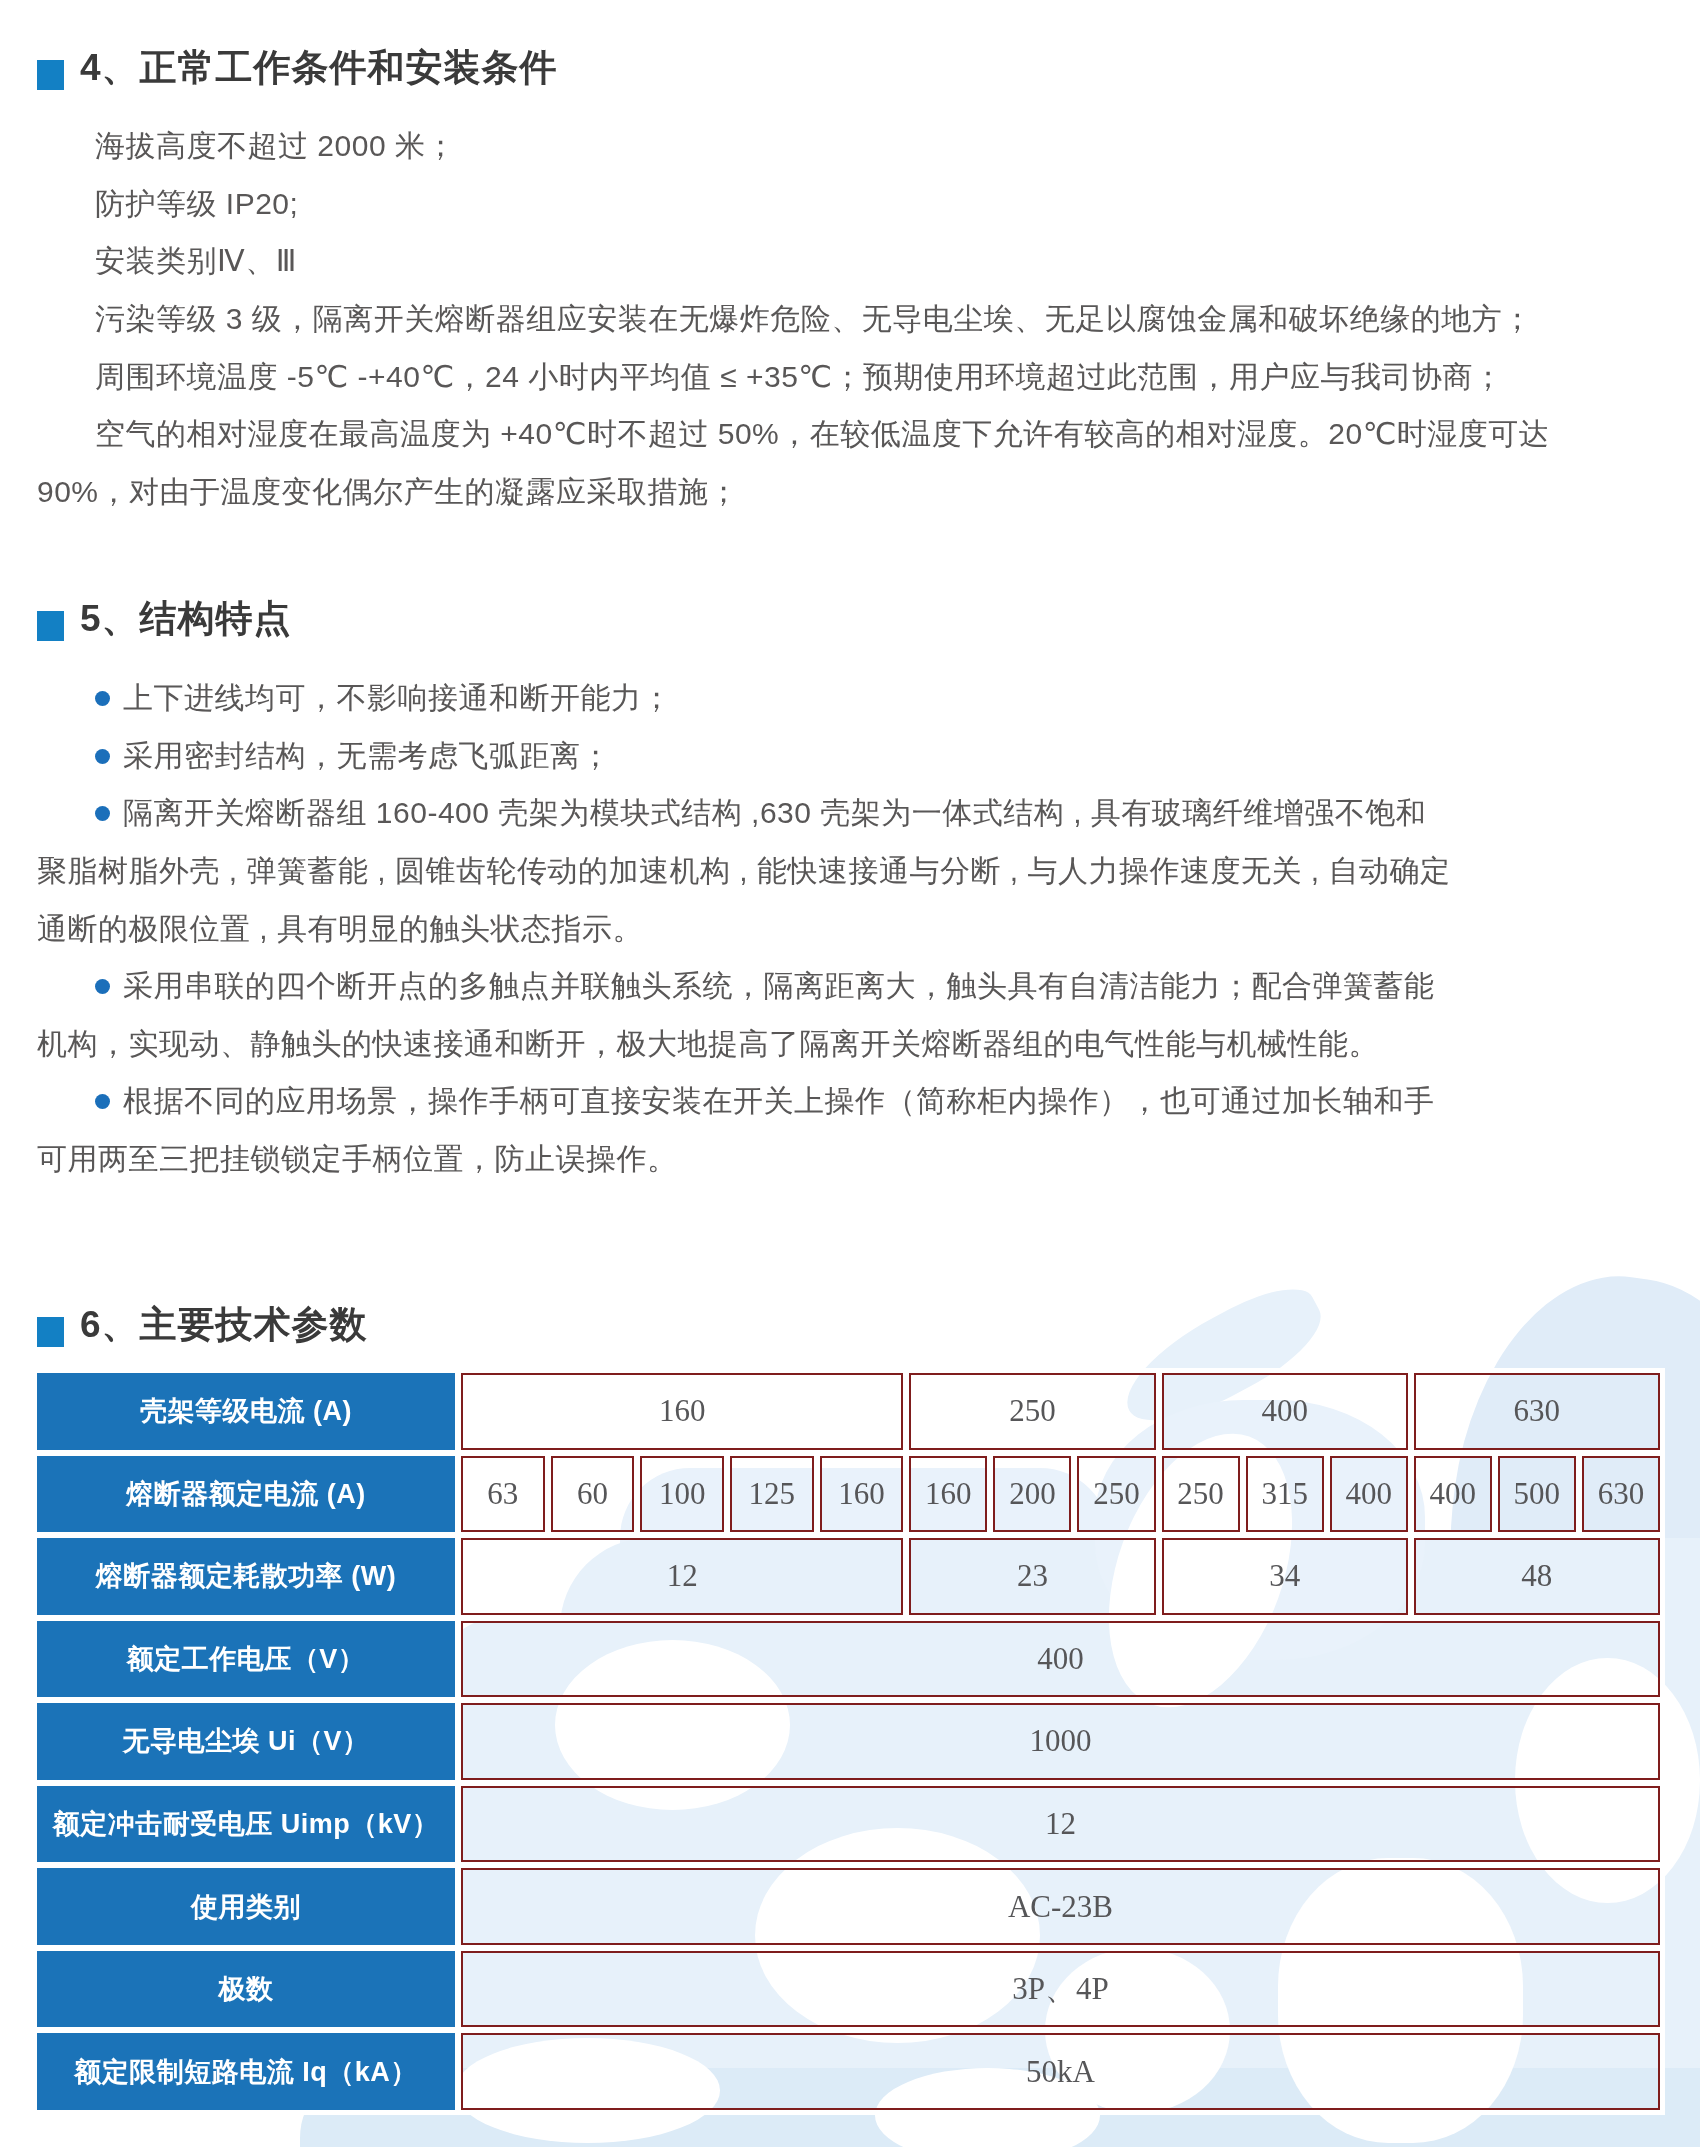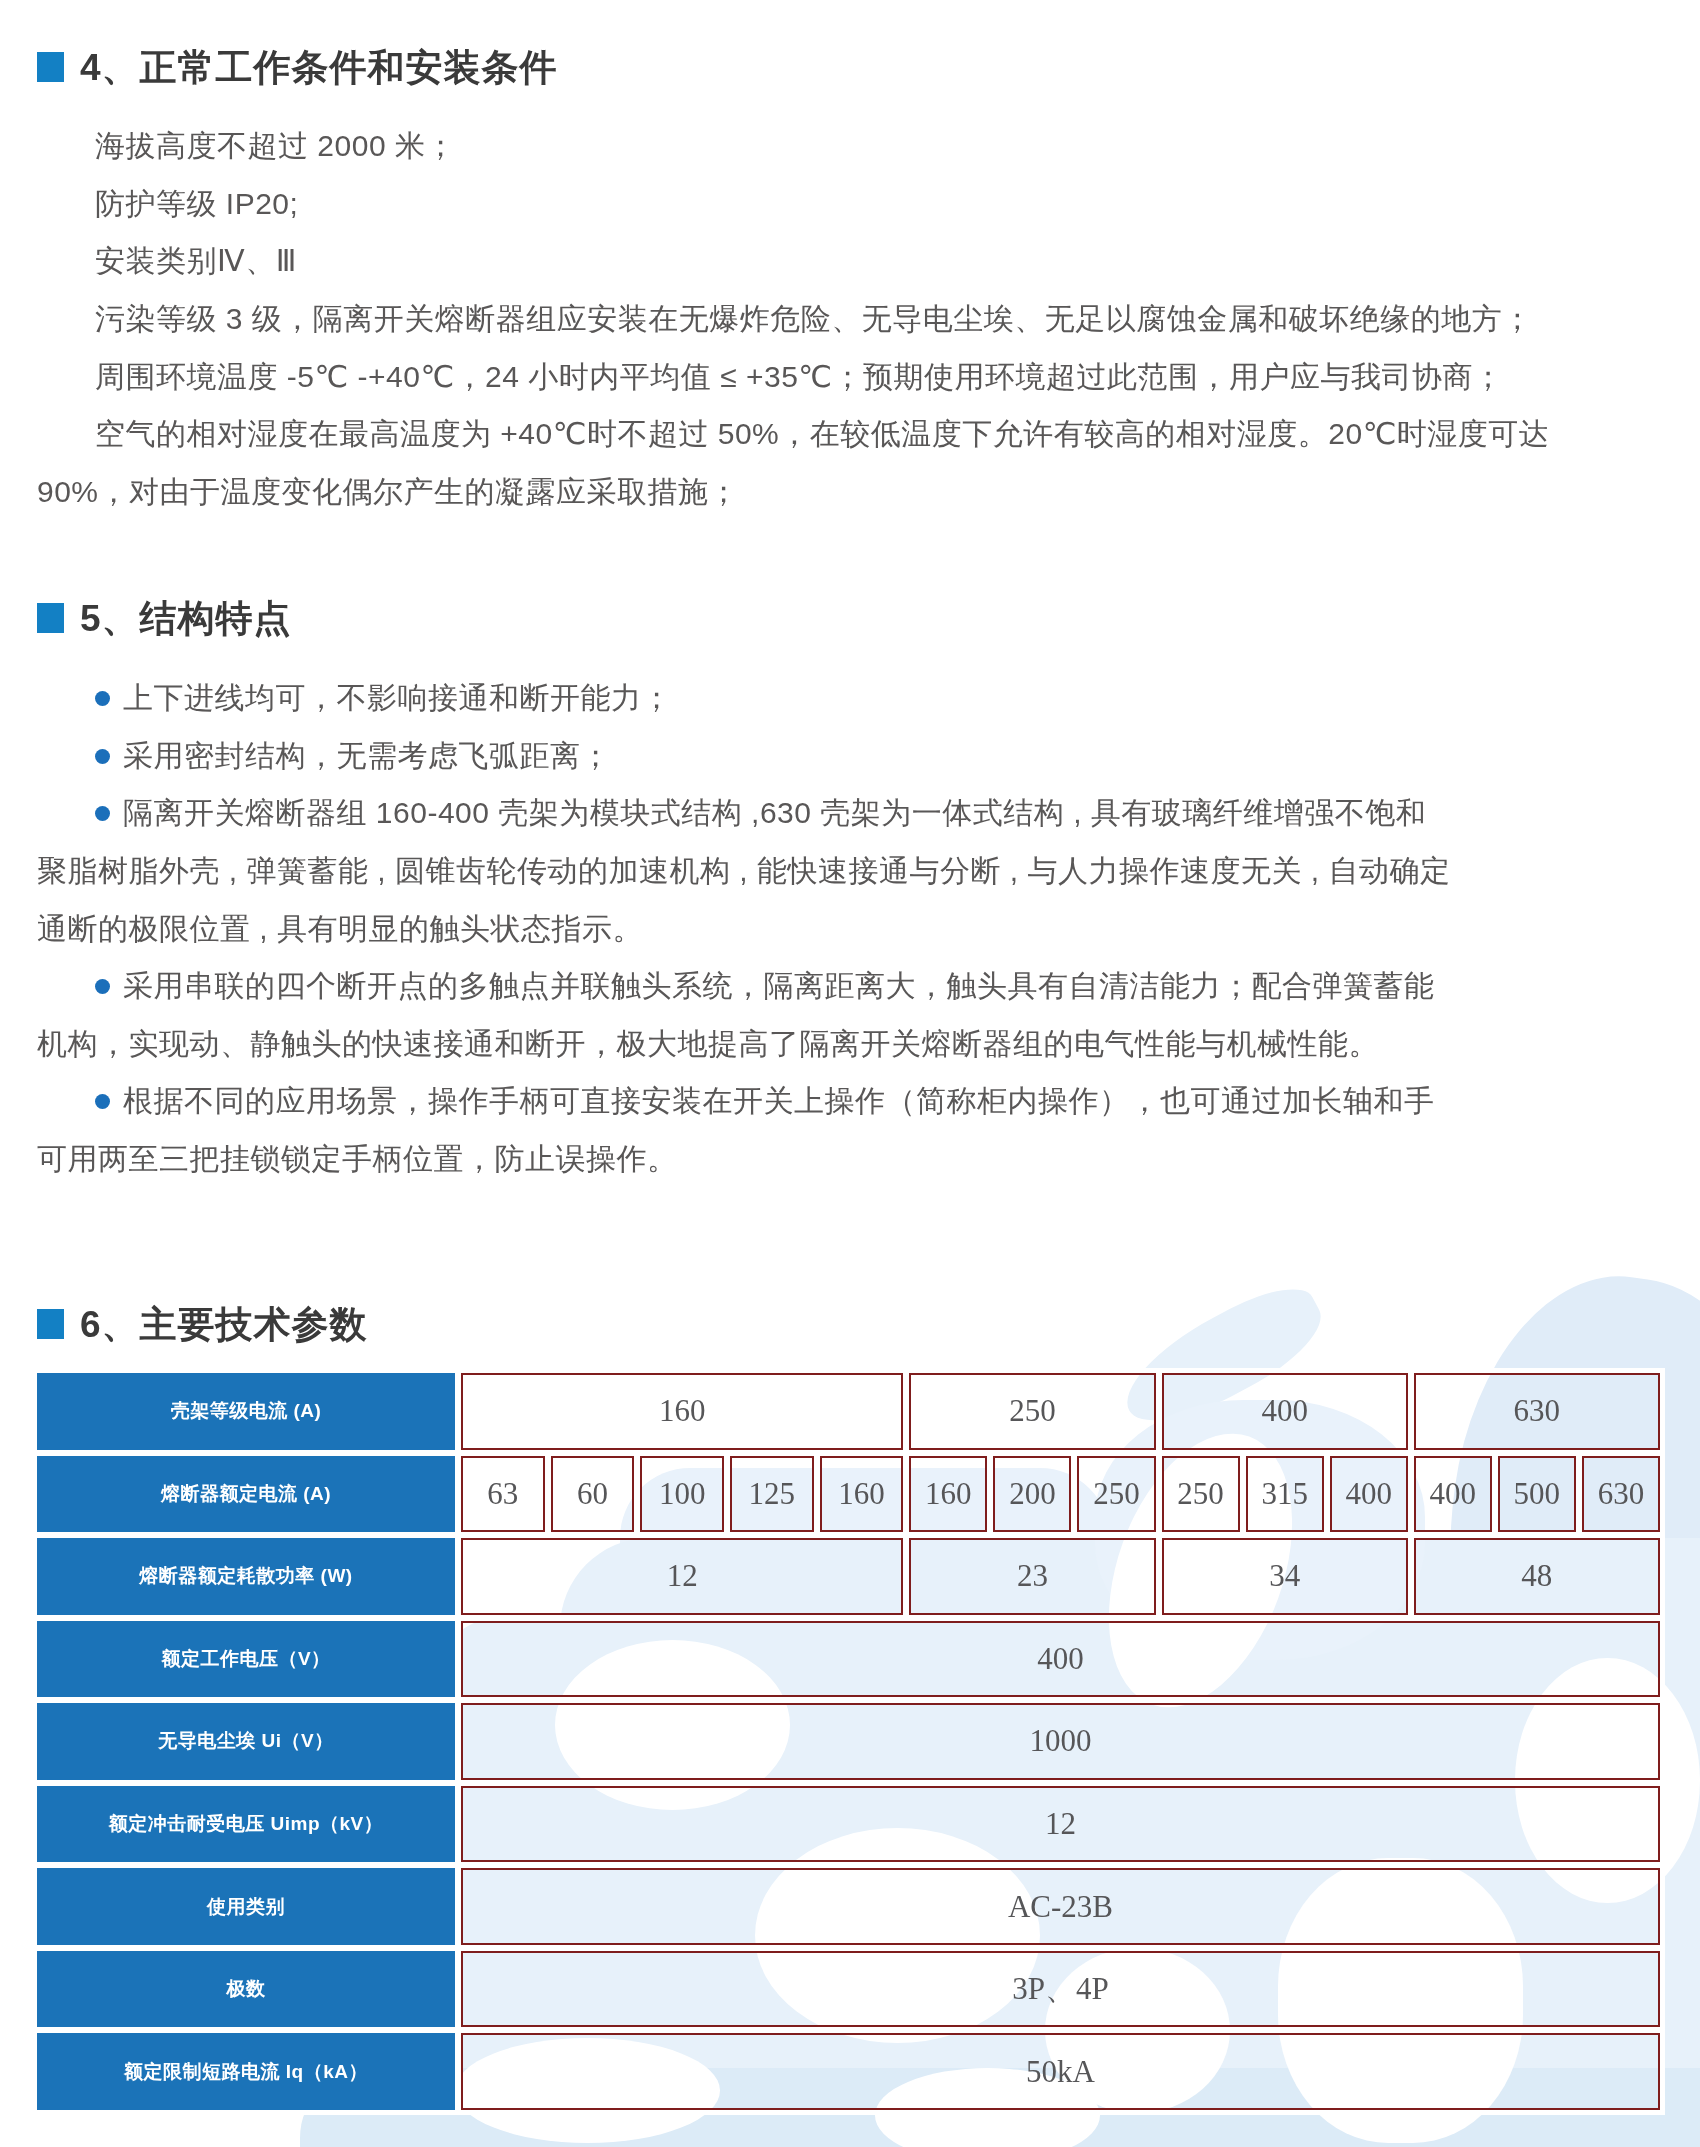--- a/index.html
+++ b/index.html
@@ -17,34 +17,34 @@
   .wb{position:absolute;background:#ffffff;z-index:0;border-radius:50%;}
   .wb1{left:555px;top:1640px;width:235px;height:170px;}
   .wb2{left:755px;top:1828px;width:285px;height:215px;}
   .wb3{left:1118px;top:1428px;width:165px;height:285px;transform:rotate(20deg);}
   .wb4{left:1278px;top:1858px;width:245px;height:285px;border-radius:45%;}
   .wb5{left:455px;top:2038px;width:265px;height:105px;}
   .wb6{left:875px;top:2068px;width:225px;height:95px;}
   .wb7{left:1515px;top:1658px;width:185px;height:245px;}
   .wb8{left:1045px;top:1948px;width:185px;height:165px;}
   
-  .sec-title{position:absolute;left:37px;display:flex;align-items:flex-start;z-index:1;}
+  .sec-title{position:absolute;left:37px;display:flex;align-items:flex-end;z-index:1;}
   .sq{width:27px;height:30px;background:#1380c4;margin-right:16px;margin-top:6px;flex:none;}
   .sec-title .tt{font-size:37px;font-weight:bold;color:#3a3a3a;letter-spacing:1px;line-height:44px;}
   
   .lines{position:absolute;left:37px;width:1628px;z-index:1;}
   .ln{height:57.6px;display:flex;align-items:center;font-size:30px;color:#595757;letter-spacing:0.5px;white-space:nowrap;}
   .ln.ind{padding-left:58px;}
   .dot{width:15px;height:15px;border-radius:50%;background:#1b6fba;margin-right:13px;flex:none;}
   
   .tbl{position:absolute;left:37px;top:1373px;width:1623px;height:737px;display:grid;
        grid-template-columns:418px repeat(5,90fr) repeat(9,84fr);
        grid-template-rows:repeat(9,1fr);gap:6px;z-index:1;}
   .lab{background:#1b73b8;box-shadow:0 0 0 5px #ffffff;display:flex;align-items:center;justify-content:center;
-       color:#ffffff;font-weight:bold;font-size:19px;letter-spacing:0.5px;text-align:center;}
+       color:#ffffff;font-weight:bold;font-size:27px;letter-spacing:0.5px;text-align:center;}
   .c{border:2px solid #7f1d1d;box-shadow:0 0 0 5px #ffffff;display:flex;align-items:center;justify-content:center;
      font-family:"Liberation Serif","DejaVu Serif",serif;font-size:31px;color:#565658;background:transparent;}
   .s5{grid-column:span 5;} .s3{grid-column:span 3;} .s14{grid-column:span 14;}
 </style>
 </head>
 <body>
 
 <div id="page">
 
   <div class="wm wm1"></div>

